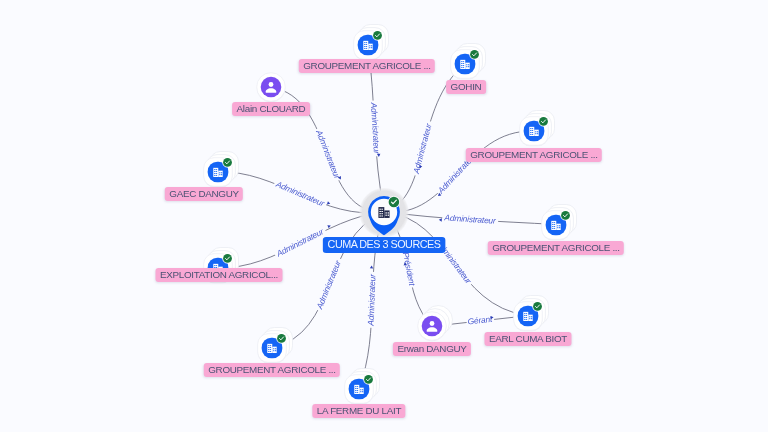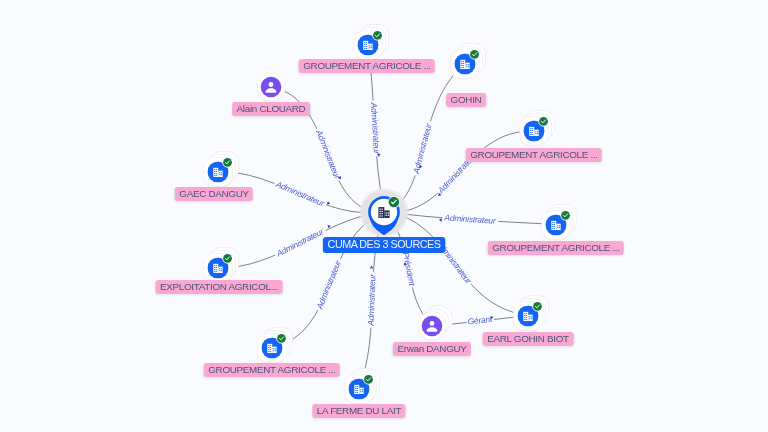--- a/index.html
+++ b/index.html
@@ -170,21 +170,21 @@
                 <rect x="19.1" y="15.8" width="2.8" height="2.4"></rect>
               </g>
             </g>
           </g>
           <g>
             <circle cx="41.5" cy="22.4" r="5.2" fill="#ffffff"></circle>
             <circle cx="41.5" cy="22.4" r="4.4" fill="#197a3e"></circle>
             <path d="M-3.6 0.2 L-1.2 2.6 L3.7 -2.7" fill="none" stroke="#fff" stroke-width="1.75" stroke-linecap="round" stroke-linejoin="round" transform="translate(41.5,22.4) scale(0.55)"></path>
           </g>
         </svg></div>
-      <div class="node-label" style="left: 465.6px; top: 93px;">GOHIN</div>
+      <div class="node-label" style="left: 465.6px; top: 80px;">GOHIN</div>
       <div class="node" style="left: 501.7px; top: 99px; width: 64px; height: 64px;"><svg width="64" height="64" viewBox="0 0 64 64" style="overflow: visible;">
           <rect x="23.9" y="11.5" width="28.6" height="28.6" rx="10.296" fill="#ffffff" stroke="#eaecf3" stroke-width="0.8"></rect>
           <rect x="20.8" y="14.6" width="28.6" height="28.6" rx="10.296" fill="#ffffff" stroke="#eaecf3" stroke-width="0.8"></rect>
           <rect x="17.7" y="18.599999999999998" width="28.6" height="28.6" rx="10.296" fill="#e9ebf1" opacity="0.75"></rect>
           <rect x="17.7" y="17.7" width="28.6" height="28.6" rx="10.296" fill="#ffffff" stroke="#edeff5" stroke-width="0.8"></rect>
           <g>
             <rect x="21.7" y="21.7" width="20.6" height="20.6" rx="9.579" fill="#1565f5"></rect>
             <g transform="translate(26.85,27.407916666666665) scale(0.4291666666666667)">
               <g fill="#ffffff">
                 <path d="M1.0 1.0 H12.6 V22.4 H1.0 Z"></path>
@@ -275,21 +275,21 @@
                 <rect x="19.1" y="15.8" width="2.8" height="2.4"></rect>
               </g>
             </g>
           </g>
           <g>
             <circle cx="41.5" cy="22.4" r="5.2" fill="#ffffff"></circle>
             <circle cx="41.5" cy="22.4" r="4.4" fill="#197a3e"></circle>
             <path d="M-3.6 0.2 L-1.2 2.6 L3.7 -2.7" fill="none" stroke="#fff" stroke-width="1.75" stroke-linecap="round" stroke-linejoin="round" transform="translate(41.5,22.4) scale(0.55)"></path>
           </g>
         </svg></div>
-      <div class="node-label" style="left: 527.5px; top: 331.6px;">EARL GOHIN BIOT</div>
+      <div class="node-label" style="left: 527.5px; top: 331.6px;">EARL CUMA BIOT</div>
       <div class="node" style="left: 400.3px; top: 294.3px; width: 64px; height: 64px;"><svg width="64" height="64" viewBox="0 0 64 64" style="overflow: visible;">
           <rect x="23.9" y="11.5" width="28.6" height="28.6" rx="14.3" fill="#ffffff" stroke="#eaecf3" stroke-width="0.8"></rect>
           <rect x="20.8" y="14.6" width="28.6" height="28.6" rx="14.3" fill="#ffffff" stroke="#eaecf3" stroke-width="0.8"></rect>
           <rect x="17.7" y="18.599999999999998" width="28.6" height="28.6" rx="14.3" fill="#e9ebf1" opacity="0.75"></rect>
           <rect x="17.7" y="17.7" width="28.6" height="28.6" rx="14.3" fill="#ffffff" stroke="#edeff5" stroke-width="0.8"></rect>
           <g>
             <circle cx="32" cy="32" r="10.3" fill="#7a4df0"></circle>
             <g fill="#ffffff" transform="translate(32,32) scale(1.03)">
               <circle cx="0" cy="-2.45" r="2.35"></circle>
               <path d="M0 1.25 c-3.15 0 -5.2 1.85 -5.2 3.55 0 .55 .36 .9 .92 .9 h8.56 c.56 0 .92 -.35 .92 -.9 0 -1.7 -2.05 -3.55 -5.2 -3.55 z"></path>
@@ -394,21 +394,21 @@
                 <rect x="19.1" y="15.8" width="2.8" height="2.4"></rect>
               </g>
             </g>
           </g>
           <g>
             <circle cx="41.5" cy="22.4" r="5.2" fill="#ffffff"></circle>
             <circle cx="41.5" cy="22.4" r="4.4" fill="#197a3e"></circle>
             <path d="M-3.6 0.2 L-1.2 2.6 L3.7 -2.7" fill="none" stroke="#fff" stroke-width="1.75" stroke-linecap="round" stroke-linejoin="round" transform="translate(41.5,22.4) scale(0.55)"></path>
           </g>
         </svg></div>
-      <div class="node-label" style="left: 218.7px; top: 280px;">EXPLOITATION AGRICOL...</div>
+      <div class="node-label" style="left: 218.7px; top: 268px;">EXPLOITATION AGRICOL...</div>
       <div class="node" style="left: 185.8px; top: 140.1px; width: 64px; height: 64px;"><svg width="64" height="64" viewBox="0 0 64 64" style="overflow: visible;">
           <rect x="23.9" y="11.5" width="28.6" height="28.6" rx="10.296" fill="#ffffff" stroke="#eaecf3" stroke-width="0.8"></rect>
           <rect x="20.8" y="14.6" width="28.6" height="28.6" rx="10.296" fill="#ffffff" stroke="#eaecf3" stroke-width="0.8"></rect>
           <rect x="17.7" y="18.599999999999998" width="28.6" height="28.6" rx="10.296" fill="#e9ebf1" opacity="0.75"></rect>
           <rect x="17.7" y="17.7" width="28.6" height="28.6" rx="10.296" fill="#ffffff" stroke="#edeff5" stroke-width="0.8"></rect>
           <g>
             <rect x="21.7" y="21.7" width="20.6" height="20.6" rx="9.579" fill="#1565f5"></rect>
             <g transform="translate(26.85,27.407916666666665) scale(0.4291666666666667)">
               <g fill="#ffffff">
                 <path d="M1.0 1.0 H12.6 V22.4 H1.0 Z"></path>
@@ -429,21 +429,21 @@
                 <rect x="19.1" y="15.8" width="2.8" height="2.4"></rect>
               </g>
             </g>
           </g>
           <g>
             <circle cx="41.5" cy="22.4" r="5.2" fill="#ffffff"></circle>
             <circle cx="41.5" cy="22.4" r="4.4" fill="#197a3e"></circle>
             <path d="M-3.6 0.2 L-1.2 2.6 L3.7 -2.7" fill="none" stroke="#fff" stroke-width="1.75" stroke-linecap="round" stroke-linejoin="round" transform="translate(41.5,22.4) scale(0.55)"></path>
           </g>
         </svg></div>
-      <div class="node-label" style="left: 214px; top: 187.2px;">GAEC DANGUY</div>
+      <div class="node-label" style="left: 204px; top: 187.2px;">GAEC DANGUY</div>
       <div class="node" style="left: 238.8px; top: 55.3px; width: 64px; height: 64px;"><svg width="64" height="64" viewBox="0 0 64 64" style="overflow: visible;">
           <rect x="17.7" y="18.599999999999998" width="28.6" height="28.6" rx="14.3" fill="#e9ebf1" opacity="0.75"></rect>
           <rect x="17.7" y="17.7" width="28.6" height="28.6" rx="14.3" fill="#ffffff" stroke="#edeff5" stroke-width="0.8"></rect>
           <g>
             <circle cx="32" cy="32" r="10.3" fill="#7a4df0"></circle>
             <g fill="#ffffff" transform="translate(32,32) scale(1.03)">
               <circle cx="0" cy="-2.45" r="2.35"></circle>
               <path d="M0 1.25 c-3.15 0 -5.2 1.85 -5.2 3.55 0 .55 .36 .9 .92 .9 h8.56 c.56 0 .92 -.35 .92 -.9 0 -1.7 -2.05 -3.55 -5.2 -3.55 z"></path>
             </g>
           </g>

